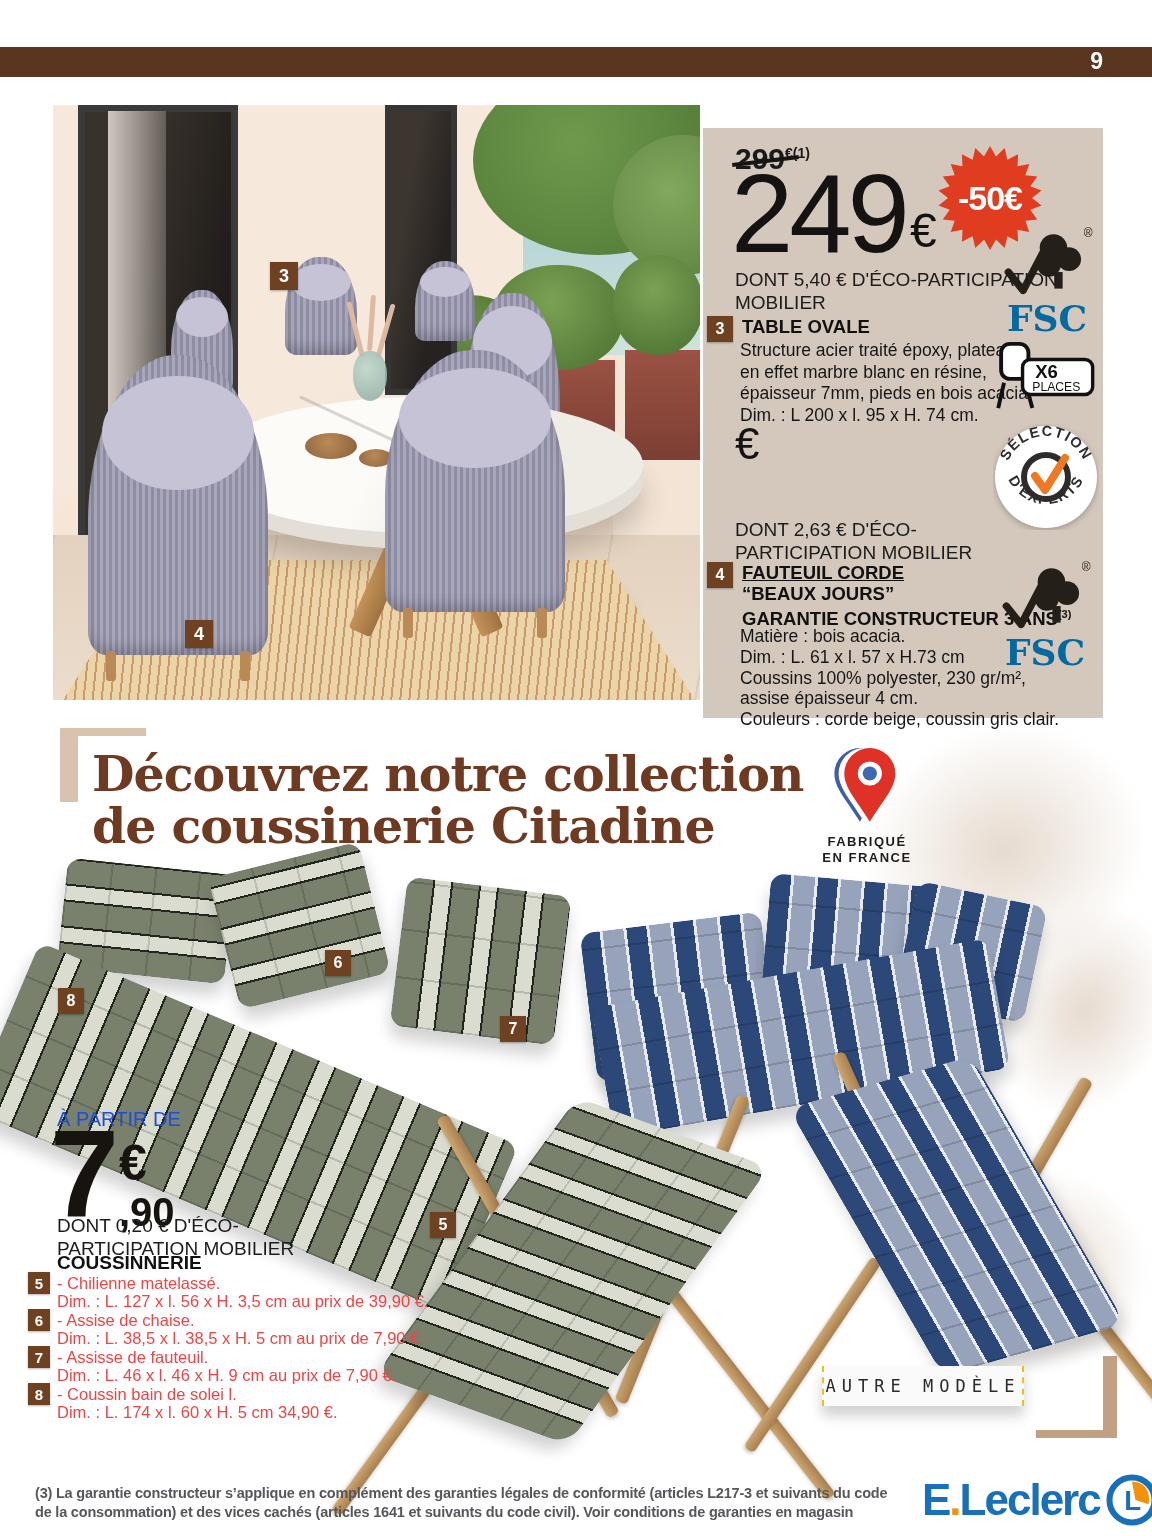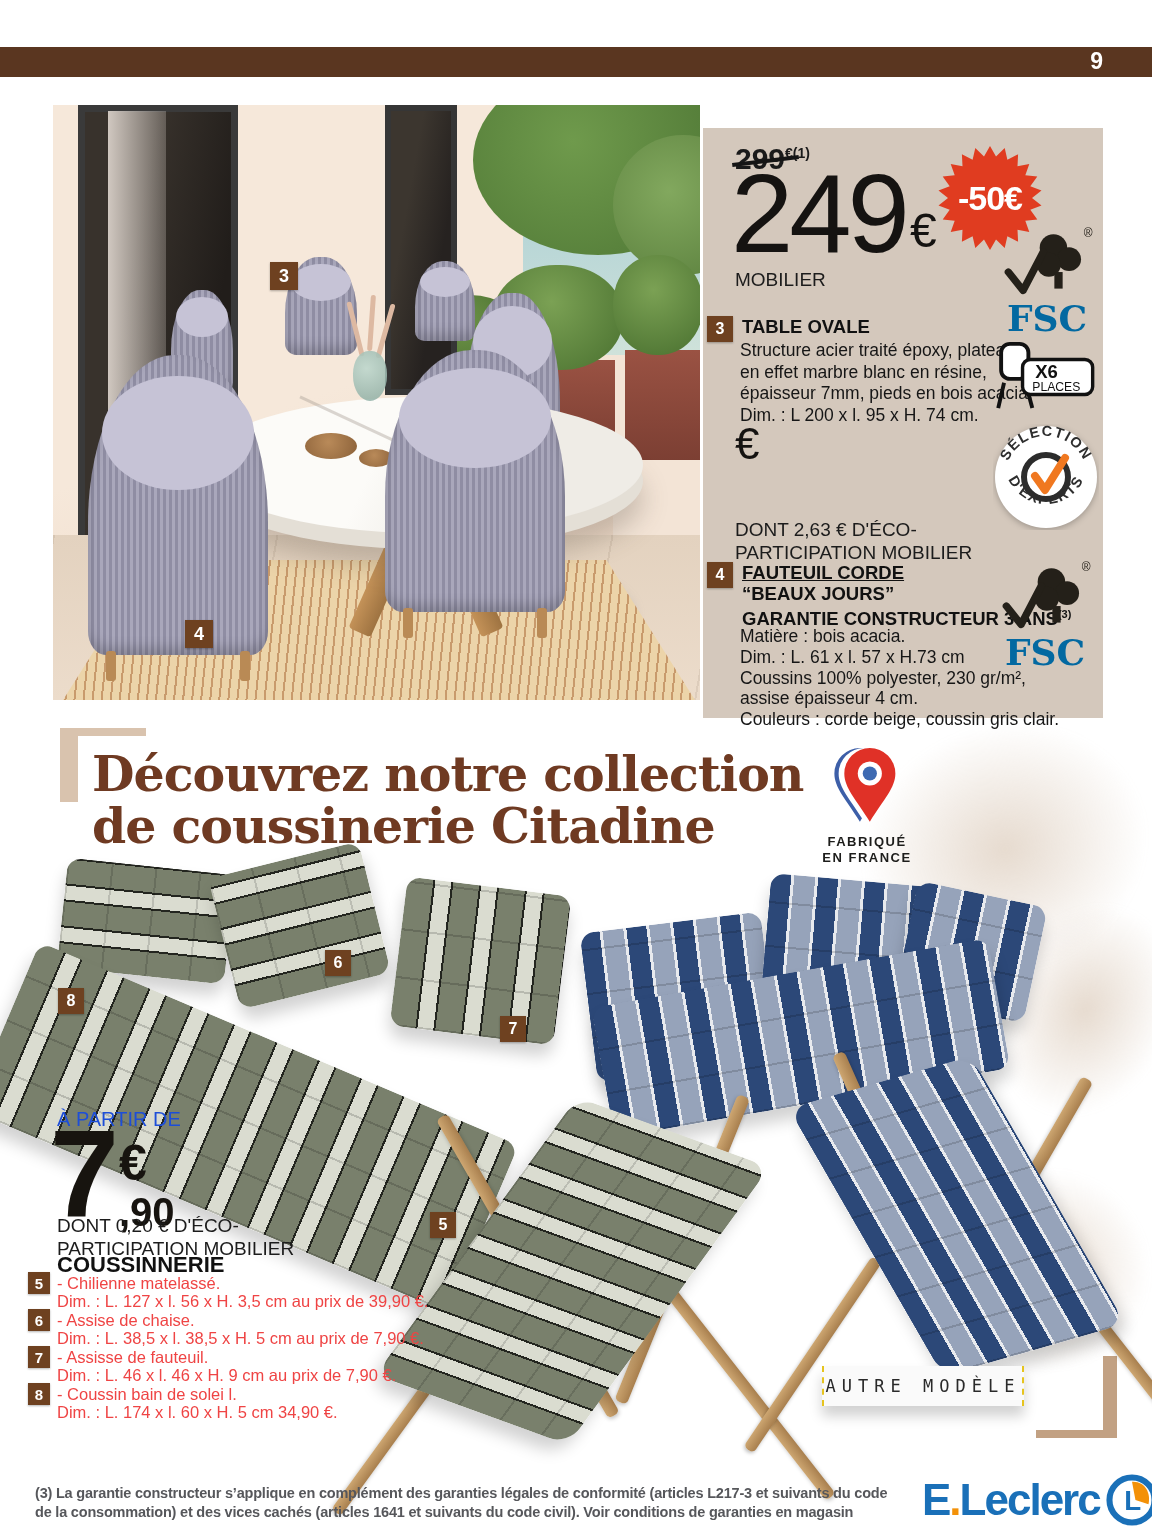--- a/index.html
+++ b/index.html
@@ -101,21 +101,21 @@
     box-shadow:0 10px 12px rgba(0,0,0,.18);display:flex;align-items:center;justify-content:center;
     font-family:"DejaVu Sans Mono",monospace;font-size:17px;letter-spacing:6px;color:#2a2a2a;}
 
   
   .apartir{position:absolute;left:57px;top:1108px;font-size:20px;color:#1d4ed8;}
   .fromprice{position:absolute;left:50px;top:1124px;display:flex;font-weight:bold;color:#17140f;}
   .fromprice .n7{font-size:124px;line-height:.82;letter-spacing:-4px;}
   .fromprice .colm{display:flex;flex-direction:column;margin-left:4px;}
   .fromprice .cur{font-size:50px;line-height:1;margin-top:14px;}
   .fromprice .cents{font-size:40px;line-height:1;margin-top:4px;}
-  .listtitle{position:absolute;left:57px;top:1252px;font-size:22px;font-weight:bold;color:#111;}
+  .listtitle{position:absolute;left:57px;top:1252px;font-size:19px;font-weight:bold;color:#111;}
   .clist{position:absolute;left:28px;top:1274px;display:flex;flex-direction:column;gap:1px;}
   .clist .li{display:flex;gap:7px;margin-bottom:0;}
   .clist .ltxt{font-size:16.5px;line-height:18px;white-space:nowrap;color:#ef4444;}
   .clist .ltag{margin-top:-2px;flex:0 0 auto;}
 
   
   .legal{position:absolute;left:35px;top:1484px;width:885px;font-size:14.5px;line-height:19px;font-weight:bold;color:var(--legal-gray);letter-spacing:-0.2px;}
   .leclerc{position:absolute;left:922px;top:1474px;display:flex;align-items:center;}
   .leclerc .word{font-size:44px;font-weight:bold;color:var(--leclerc-blue);letter-spacing:-2px;line-height:1;text-align:center;}
   .leclerc .word .dot{color:var(--leclerc-orange);}
@@ -211,20 +211,21 @@
         <circle cx="57" cy="26" r="15" fill="#242019"></circle>
         <circle cx="74" cy="38" r="13" fill="#242019"></circle>
         <circle cx="52" cy="44" r="13" fill="#242019"></circle>
         <rect x="58" y="52" width="9" height="18" fill="#242019"></rect>
         <polyline points="8,52 24,72 46,30" fill="none" stroke="#242019" stroke-width="8" stroke-linecap="round" stroke-linejoin="round"></polyline>
       </svg>
       <div class="word">FSC</div>
     </div>
 
     <div class="eco" style="left:32px;top:140px;">
+      <div>DONT 5,40 € D'ÉCO-PARTICIPATION</div>
       <div>MOBILIER</div>
     </div>
 
     <div class="prodhead" style="left:4px;top:188px;">
       <span class="tag mid">3</span>
       <span class="ttl">TABLE OVALE</span>
     </div>
 
     <div class="desc" style="left:37px;top:212px;">
       <div>Structure acier traité époxy, plateau</div>

